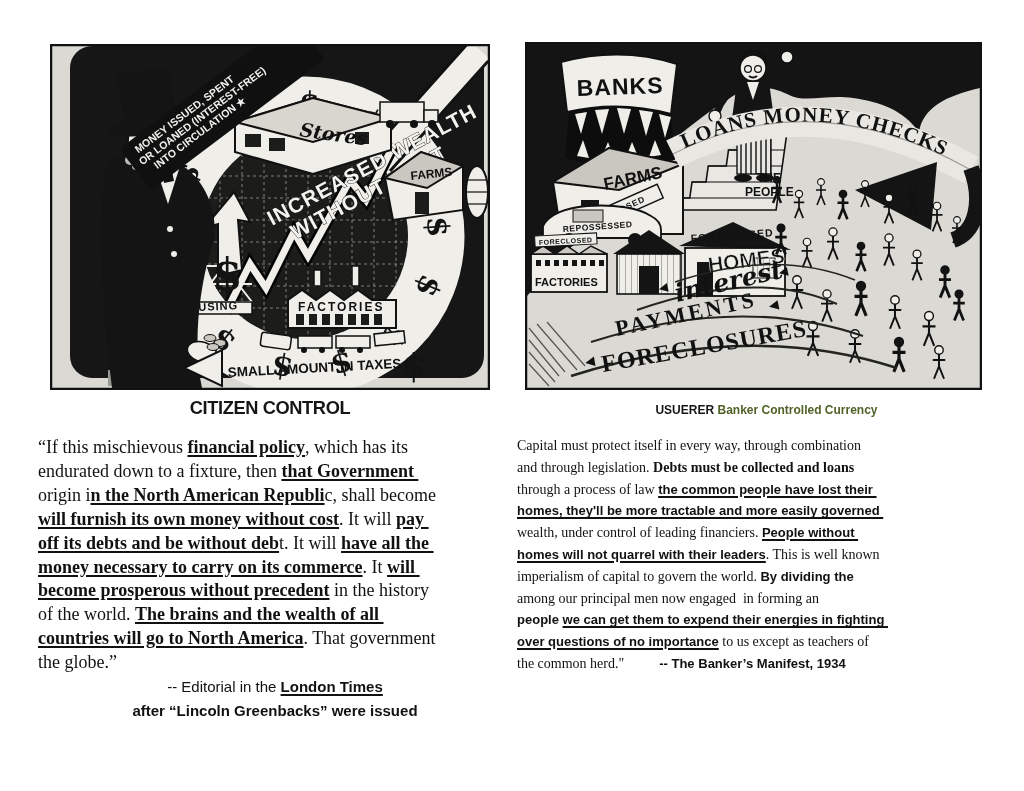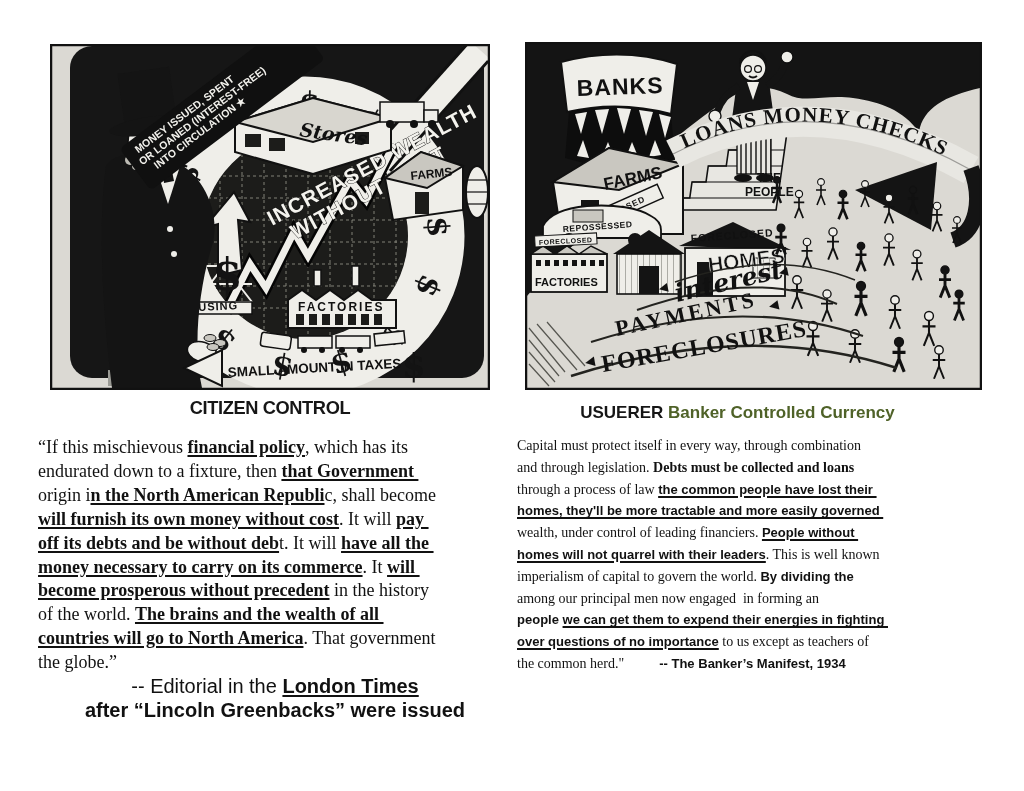--- a/index.html
+++ b/index.html
@@ -14,34 +14,34 @@
   .lab-serif-b{font-family:"Liberation Serif",serif;font-weight:bold;fill:#111;}
   .lab-script{font-family:"DejaVu Serif",serif;font-style:italic;font-weight:bold;fill:#111;}
   .ringdollar{font-family:"DejaVu Serif",serif;font-weight:bold;font-size:30px;fill:#131313;}
   .wealth-text{font-family:"Liberation Sans",sans-serif;font-weight:bold;fill:#f4f3ee;
                stroke:#111;stroke-width:0.9px;paint-order:stroke;letter-spacing:1px;}
   
   .caption{position:absolute;text-align:center;font-family:"Liberation Sans",sans-serif;
            font-weight:bold;color:#161616;}
   .caption-left{left:50px;top:397px;width:440px;font-size:19px;letter-spacing:-0.4px;
                 transform:scaleX(0.96);transform-origin:center;}
-  .caption-right{left:509px;top:403px;width:457px;font-size:17px;}
+  .caption-right{left:538px;top:403px;width:457px;font-size:12px;}
   .caption-right .green{color:#4f6228;}
   .caption-band{position:absolute;left:50px;top:392px;width:440px;height:32px;
                 background:#f1efe9;z-index:-1;}
   
   .quote{position:absolute;}
   .quote .ln{white-space:pre;}
   .quote-left{left:38px;top:436px;width:474px;font-size:18px;line-height:23.9px;}
   .quote-right{left:517px;top:435px;width:482px;font-size:14px;line-height:21.8px;}
   .quote span.b{font-weight:bold;}
   .quote span.u{text-decoration:underline;text-decoration-thickness:1.5px;text-underline-offset:2px;}
   .quote span.sans{font-family:"Liberation Sans",sans-serif;font-size:0.93em;}
   .quote .ln.center{text-align:center;}
-  .quote .ln.sansline{font-family:"Liberation Sans",sans-serif;font-size:20px;}
+  .quote .ln.sansline{font-family:"Liberation Sans",sans-serif;font-size:15px;}
 </style>
 </head>
 <body>
 
 <div class="page">
 
   <div class="caption-band"></div>
 
   <div class="cartoon" style="left:50px;top:44px;width:440px;height:346px;">
     <svg width="440" height="346" viewBox="0 0 440 346">

